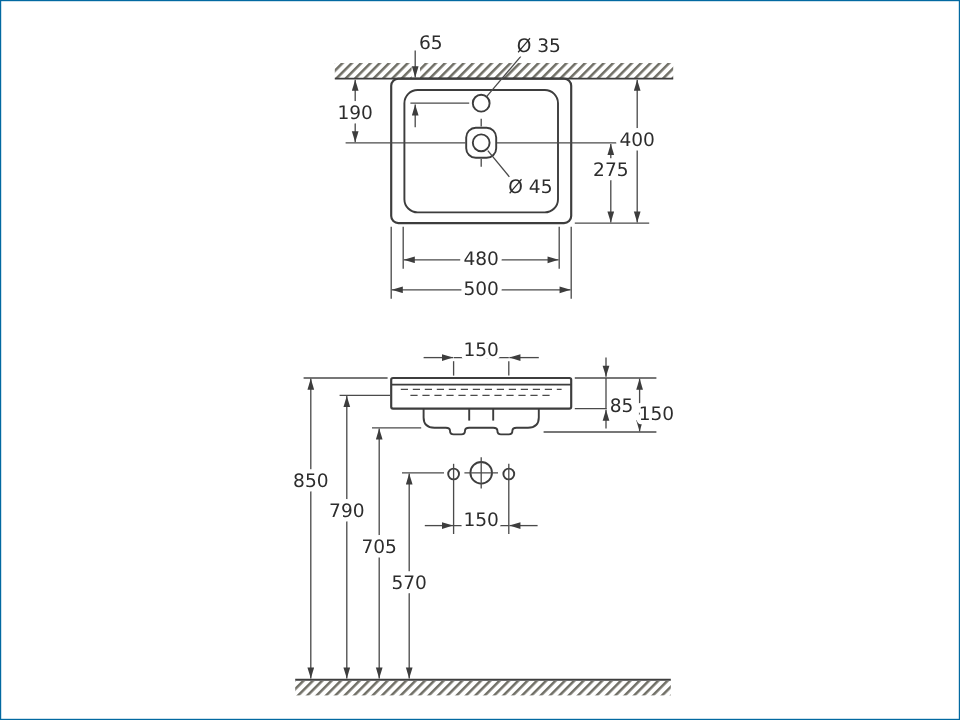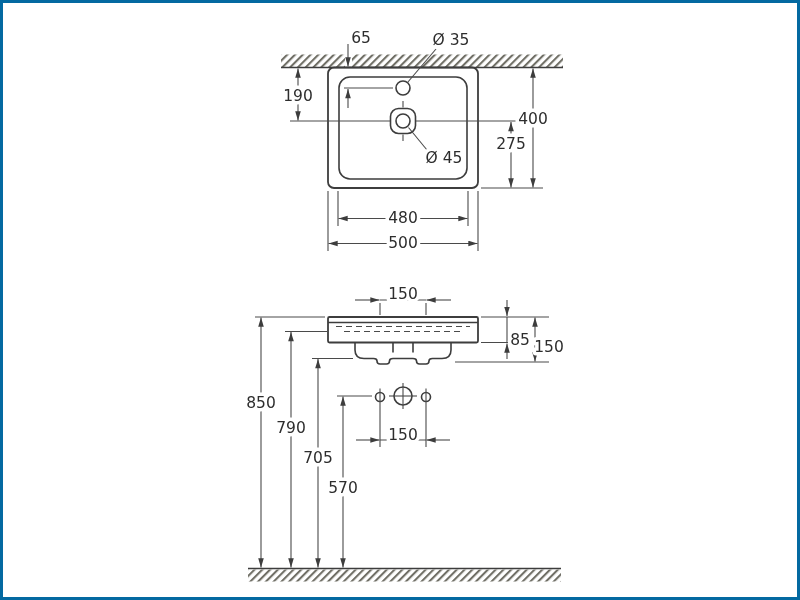--- a/index.html
+++ b/index.html
@@ -6,21 +6,21 @@
     --line:#3d3d3d; --thin:#4a4a4a; --hatch:#706f66;
     --text:#2d2d2d; --halo:#ffffff; --background:#ffffff;
   }
   html,body{margin:0;padding:0;}
   body{
     width:800px;height:600px;background:var(--background);
     font-family:"DejaVu Sans","Liberation Sans",sans-serif;
   }
   .frame{
     width:800px;height:600px;box-sizing:border-box;
-    border:3px solid #0369a1;background:var(--background);
+    border:1px solid #0369a1;background:var(--background);
   }
   svg text{
     font-family:"DejaVu Sans","Liberation Sans",sans-serif;
     font-size:15.5px;fill:var(--text);
     stroke:var(--halo);stroke-width:7px;paint-order:stroke;stroke-linejoin:round;
     text-anchor:middle;dominant-baseline:central;
   }
   .ln  {stroke:var(--line);stroke-width:1.6;fill:none;}
   .ln2 {stroke:var(--line);stroke-width:1.8;fill:none;}
   .dim {stroke:var(--thin);stroke-width:1.1;fill:none;}

